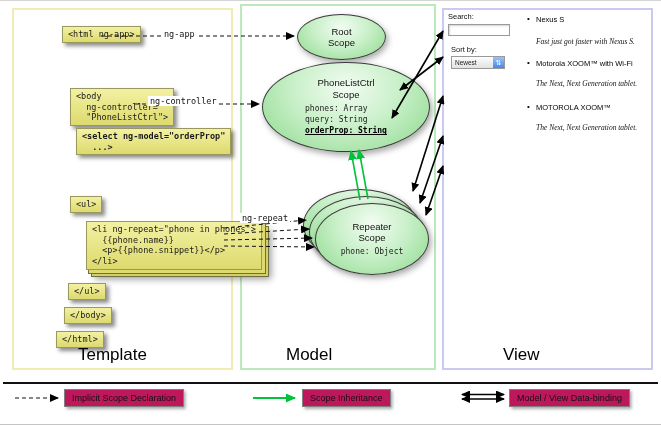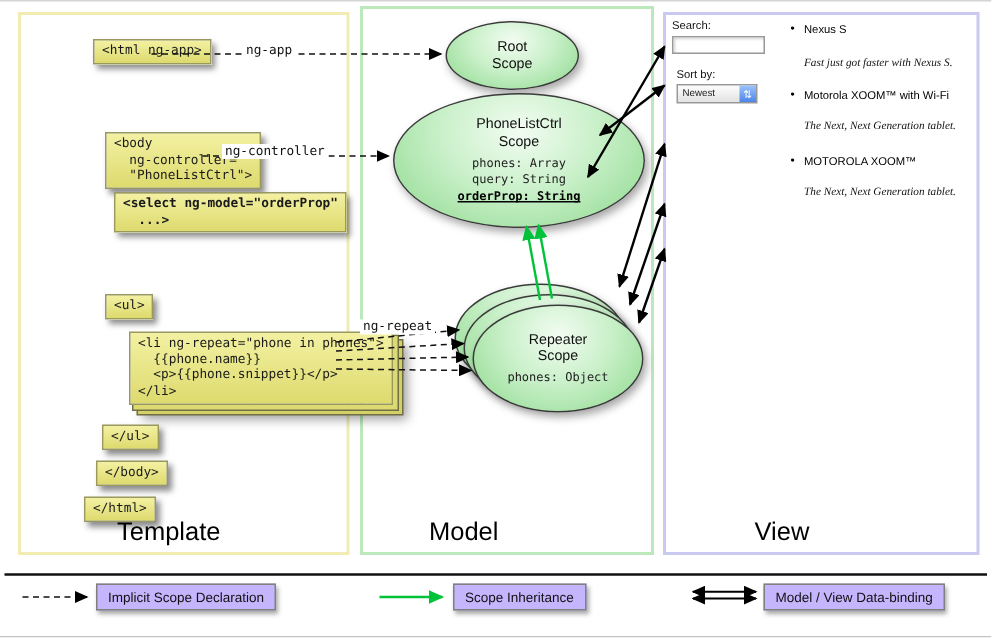--- a/index.html
+++ b/index.html
@@ -29,21 +29,21 @@
   }
 
   .ellipse{
     position:absolute;z-index:2;border-radius:50%;
     background:radial-gradient(ellipse at 50% 28%, #f2fcf2 0%, #c9f0c9 45%, #8cd88c 100%);
     border:1px solid #3a3a3a;
     box-shadow:2px 3px 6px rgba(0,0,0,.35);
     display:flex;flex-direction:column;align-items:center;justify-content:center;
   }
   .scope-title{font-size:9.5px;line-height:1.2;text-align:center;white-space:pre-line;color:#111;}
-  .scope-props{font:8px/1.4 "DejaVu Sans Mono",monospace;color:#222;margin-top:3px;text-align:center;}
+  .scope-props{font:8px/1.4 "DejaVu Sans Mono",monospace;color:#222;margin-top:3px;text-align:left;}
   .bold{font-weight:bold;color:#000;text-decoration:underline;}
 
   svg.arrows{position:absolute;left:0;top:0;z-index:4;pointer-events:none;}
 
   .arrow-label{
     position:absolute;z-index:5;background:#fff;padding:0 2px;
     font:8.5px "DejaVu Sans Mono",monospace;color:#111;
   }
 
   .col-label{position:absolute;z-index:3;width:90px;font-size:17px;color:#000;}
@@ -62,21 +62,21 @@
   .vw-select .txt{flex:1;padding-left:3px;}
   .vw-select .btn{
     width:11px;height:100%;background:linear-gradient(#9cc2fa,#4a86e8);
     color:#fff;font-size:7px;display:flex;align-items:center;justify-content:center;
   }
   .vw-bullet{position:absolute;z-index:3;font-size:8px;color:#000;}
   .vw-title{position:absolute;z-index:3;font-size:7.5px;color:#000;}
   .vw-desc{position:absolute;z-index:3;font-size:7.5px;font-family:"Liberation Serif",serif;color:#111;font-style:italic;}
 
   .legend-box{
-    position:absolute;z-index:5;background:#c4b5fd;border:1px solid #808080;
+    position:absolute;z-index:5;background:#be185d;border:1px solid #808080;
     box-shadow:1.5px 2px 3px rgba(0,0,0,.35);font-size:9px;color:#111;padding:3px 7px;
   }
 </style>
 </head>
 <body>
 
 <div class="stage">
 
   <div class="panel panel-template"></div>
   <div class="panel panel-model"></div>
@@ -111,21 +111,21 @@
       <div class="bold">orderProp: String</div>
     </div>
   </div>
 
   <div class="ellipse" style="left:303px;top:189px;width:112px;height:70px"></div>
   <div class="ellipse" style="left:309px;top:196px;width:112px;height:70px"></div>
   <div class="ellipse" style="left:315px;top:203px;width:112px;height:70px">
     <div class="scope-title">Repeater
 Scope</div>
     <div class="scope-props">
-      <div>phones: Object</div>
+      <div>phone: Object</div>
     </div>
   </div>
 
   <span class="vw-label" style="left:448px;top:12px">Search:</span>
   <input class="vw-input" style="left: 448px; top: 24px;" readonly="">
   <span class="vw-label" style="left:451px;top:45px">Sort by:</span>
   <div class="vw-select" style="left:451px;top:56px">
     <span class="txt">Newest</span>
     <span class="btn">⇅</span>
   </div>

